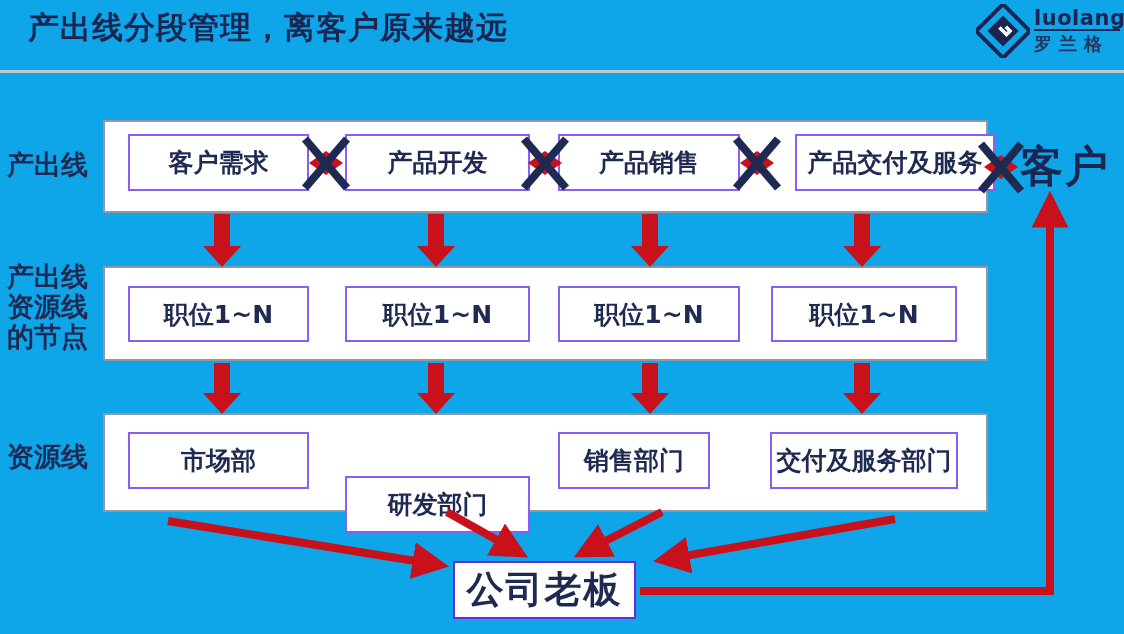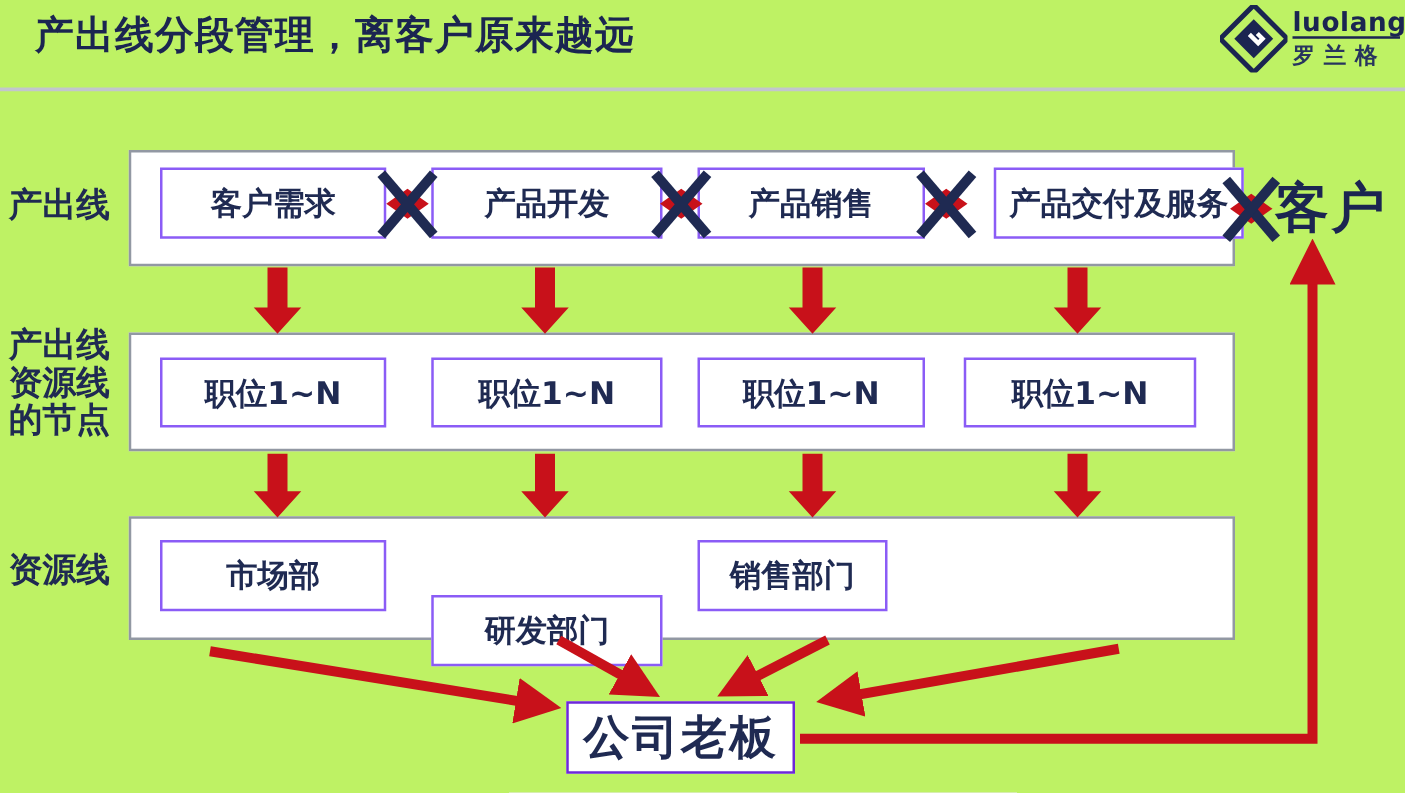--- a/index.html
+++ b/index.html
@@ -1,17 +1,17 @@
 <!DOCTYPE html>
 <html><head>
 <meta charset="utf-8">
 <style>
   html,body{margin:0;padding:0;background:#e9e9e9;}
   #slide{
-    position:relative;width:1124px;height:634px;background:#bef264;
+    position:relative;width:1124px;height:634px;background:#0ea5e9;
     font-family:"DejaVu Sans","Liberation Sans",sans-serif;
     overflow:hidden;color:#1f2a52;
   }
   .abs{position:absolute;}
   #title{
     left:28px;top:7px;font-size:31px;font-weight:bold;color:#1b2551;
     letter-spacing:1px;white-space:nowrap;
   }
   #divider{left:0;top:70px;width:1124px;height:3px;background:#c2c6cd;}
   
@@ -86,20 +86,21 @@
   <div class="abs node-box" style="left:795px;top:134px;width:200px;height:57px;">产品交付及服务</div>
 
   <div class="abs node-box" style="left:128px;top:286px;width:181px;height:56px;">职位1~N</div>
   <div class="abs node-box" style="left:345px;top:286px;width:185px;height:56px;">职位1~N</div>
   <div class="abs node-box" style="left:558px;top:286px;width:182px;height:56px;">职位1~N</div>
   <div class="abs node-box" style="left:771px;top:286px;width:186px;height:56px;">职位1~N</div>
 
   <div class="abs node-box" style="left:128px;top:432px;width:181px;height:57px;">市场部</div>
   <div class="abs node-box" style="left:345px;top:432px;width:185px;height:57px;margin-top:44px;">研发部门</div>
   <div class="abs node-box" style="left:558px;top:432px;width:152px;height:57px;">销售部门</div>
+  <div class="abs node-box" style="left:770px;top:432px;width:188px;height:57px;">交付及服务部门</div>
 
   <div id="customer-label" class="abs">客户</div>
 
   <div id="boss-box" class="abs">公司老板</div>
 
   <svg id="arrow-layer" class="abs" width="1124" height="634" viewBox="0 0 1124 634">
     <defs>
       <marker id="ah" viewBox="0 0 10 10" refX="7.5" refY="5" markerWidth="4.6" markerHeight="4.6" orient="auto-start-reverse">
         <path d="M0,0 L10,5 L0,10 z" fill="#c8111a"></path>
       </marker>

